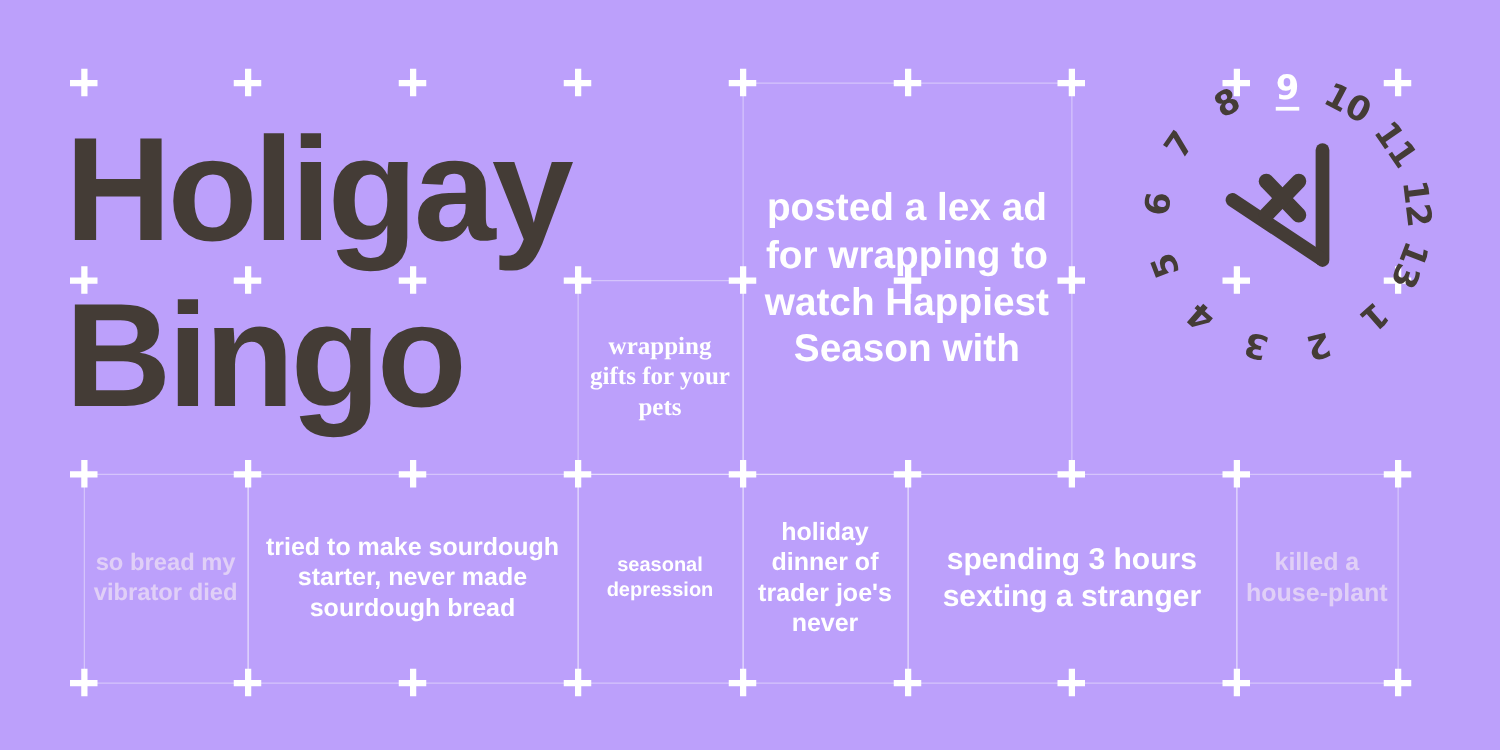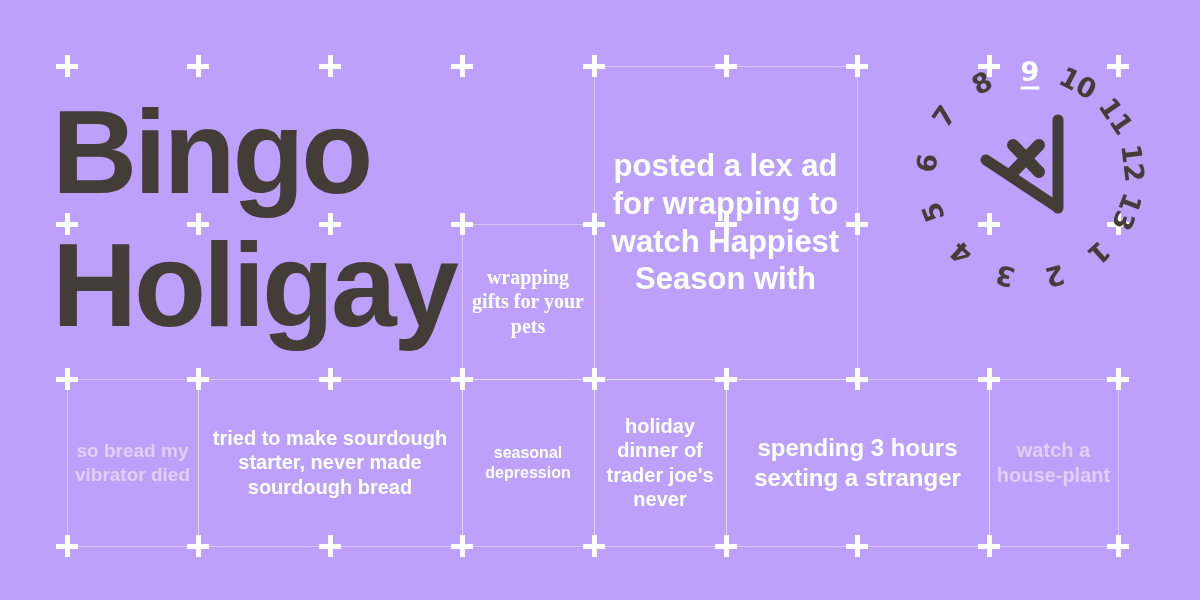--- a/index.html
+++ b/index.html
@@ -136,22 +136,22 @@
       <div class="plus" style="left: 989px; top: 224px;"></div>
       <div class="plus" style="left: 989px; top: 379px;"></div>
       <div class="plus" style="left: 989px; top: 546px;"></div>
       <div class="plus" style="left: 1118px; top: 66px;"></div>
       <div class="plus" style="left: 1118px; top: 224px;"></div>
       <div class="plus" style="left: 1118px; top: 379px;"></div>
       <div class="plus" style="left: 1118px; top: 546px;"></div>
     </div>
 
   <div id="title">
+    <span class="ln">Holigay</span>
     <span class="ln">Bingo</span>
-    <span class="ln">Holigay</span>
   </div>
 
   <div id="cells">
       <div class="cell" style="left: 462px; top: 224px; width: 132px; height: 155px; font-size: 20px; font-family: Liberation Serif, serif;">
         <span>wrapping gifts for your pets</span>
       </div>
       <div class="cell" style="left: 594px; top: 66px; width: 263px; height: 313px; font-size: 31px;">
         <span>posted a lex ad for wrapping to watch Happiest Season with</span>
       </div>
       <div class="cell muted" style="left: 67px; top: 379px; width: 131px; height: 167px; font-size: 19px;">
@@ -163,21 +163,21 @@
       <div class="cell" style="left: 462px; top: 379px; width: 132px; height: 167px; font-size: 16px;">
         <span>seasonal depression</span>
       </div>
       <div class="cell" style="left: 594px; top: 379px; width: 132px; height: 167px; font-size: 20px;">
         <span>holiday dinner of trader joe's never</span>
       </div>
       <div class="cell" style="left: 726px; top: 379px; width: 263px; height: 167px; font-size: 24px;">
         <span>spending 3 hours sexting a stranger</span>
       </div>
       <div class="cell muted" style="left: 989px; top: 379px; width: 129px; height: 167px; font-size: 20px;">
-        <span>watch a house-plant</span>
+        <span>killed a house-plant</span>
       </div>
     </div>
 
   <div id="clock">
     <svg width="250" height="250" viewBox="0 0 250 250">
       <line x1="153" y1="70" x2="153" y2="158" stroke="#443c36" stroke-width="11" stroke-linecap="round"></line>
       <line x1="81" y1="110" x2="152" y2="157" stroke="#443c36" stroke-width="11" stroke-linecap="round"></line>
       <line x1="108" y1="95" x2="134" y2="122" stroke="#443c36" stroke-width="12" stroke-linecap="round"></line>
       <line x1="134" y1="95" x2="108" y2="122" stroke="#443c36" stroke-width="12" stroke-linecap="round"></line>
     </svg>

